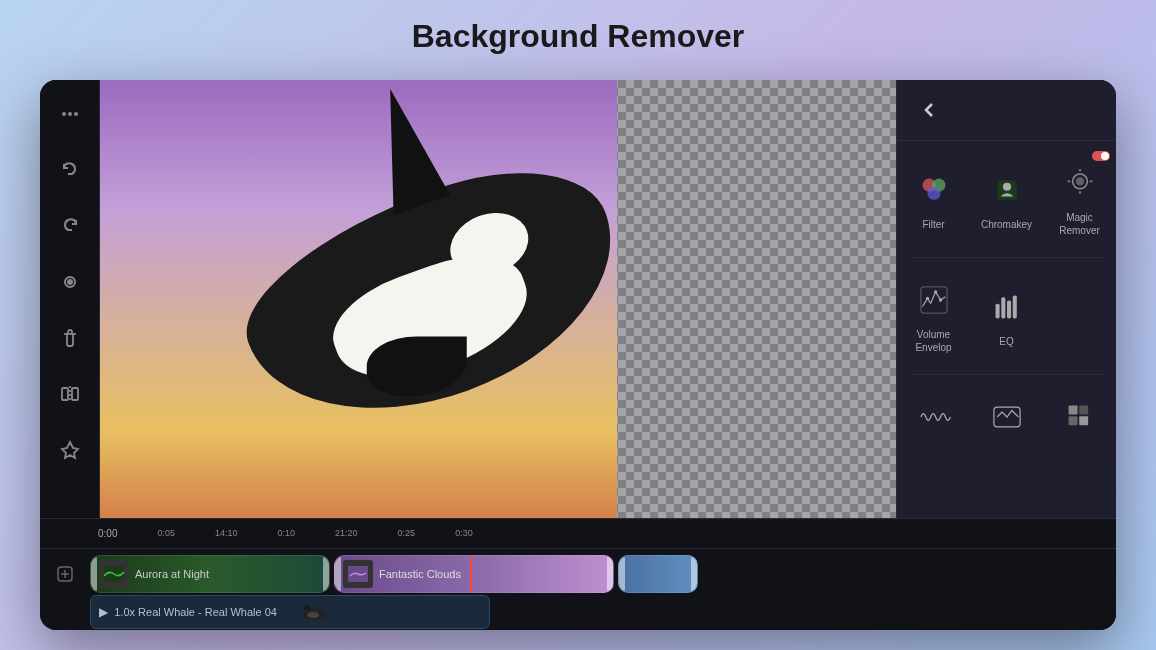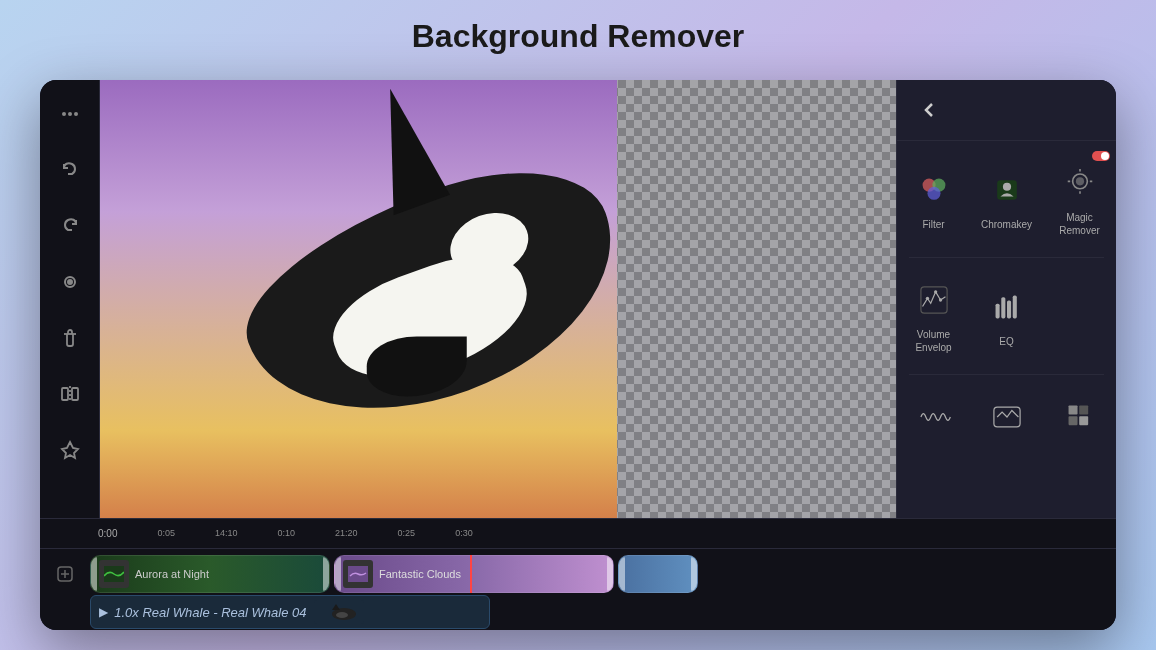--- a/index.html
+++ b/index.html
@@ -667,21 +667,21 @@
             <div class="clip-handle clip-handle-left"></div>
             <div class="clip-handle clip-handle-right"></div>
           </div>
 
         </div>
       </div>
 
       <div class="audio-track-row">
         <div class="audio-clip">
           <span class="audio-icon">▶</span>
-          <span style="font-size:13px;font-style:italic;">1.0x Real Whale - Real Whale 04</span>
+          <span style="font-size:11px;">1.0x Real Whale - Real Whale 04</span>
           <div style="margin-left:8px; display:flex; align-items:center; gap:2px;">
             <svg width="50" height="24" viewBox="0 0 50 24" fill="none">
               <rect width="50" height="24" fill="#1a2a3a" rx="3"></rect>
 
               <ellipse cx="30" cy="14" rx="12" ry="6" fill="#222"></ellipse>
               <ellipse cx="28" cy="15" rx="6" ry="3" fill="#444"></ellipse>
               <path d="M18 10 L22 4 L26 10" fill="#1a1a1a"></path>
             </svg>
           </div>
         </div>

